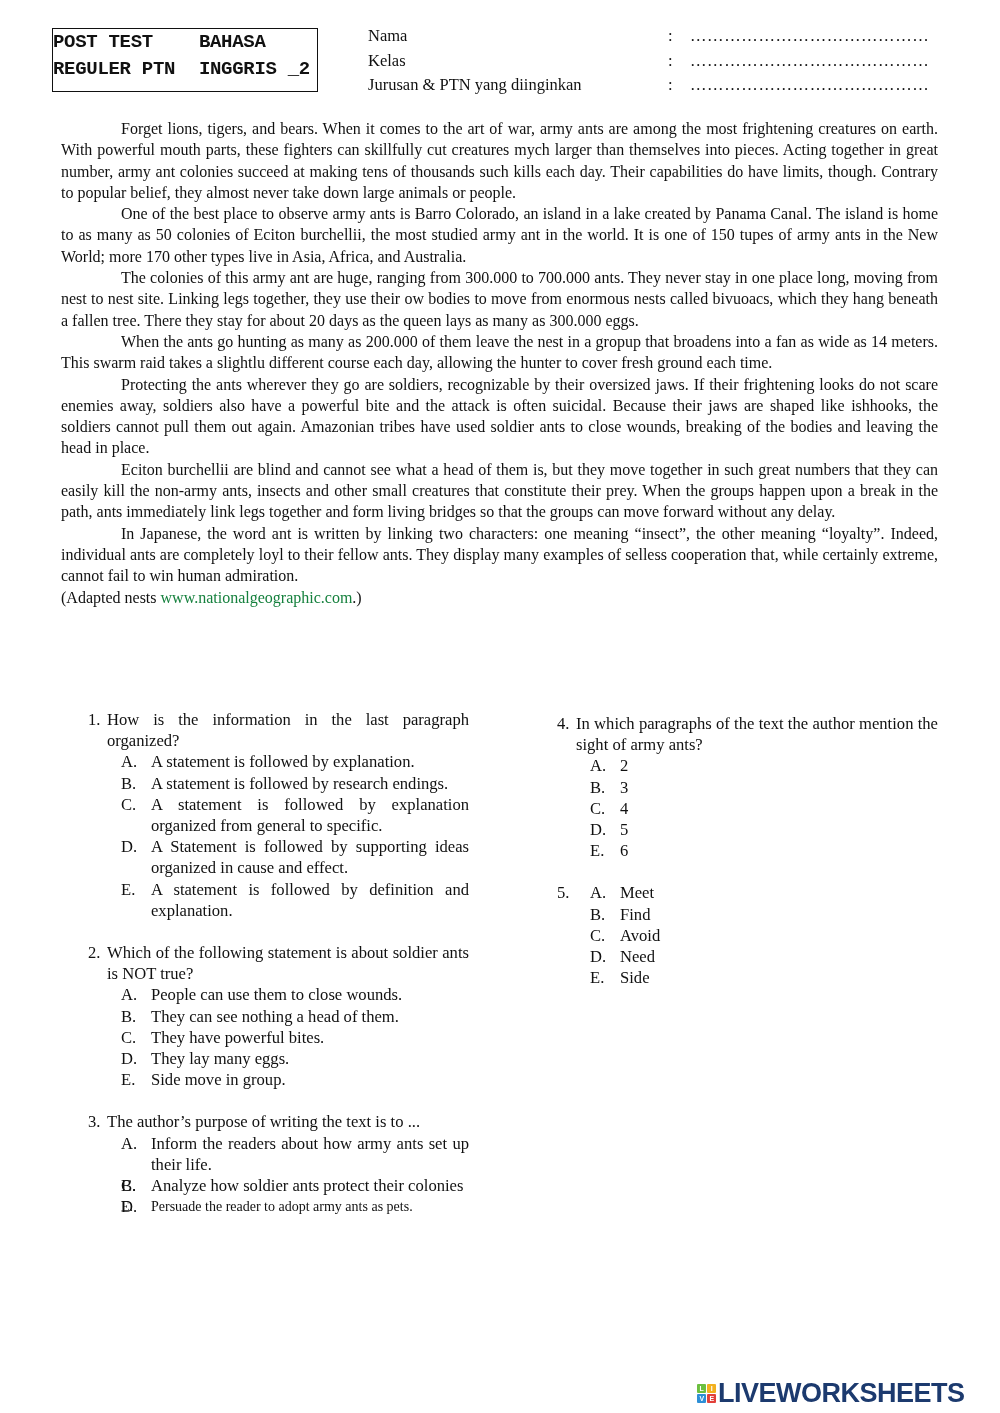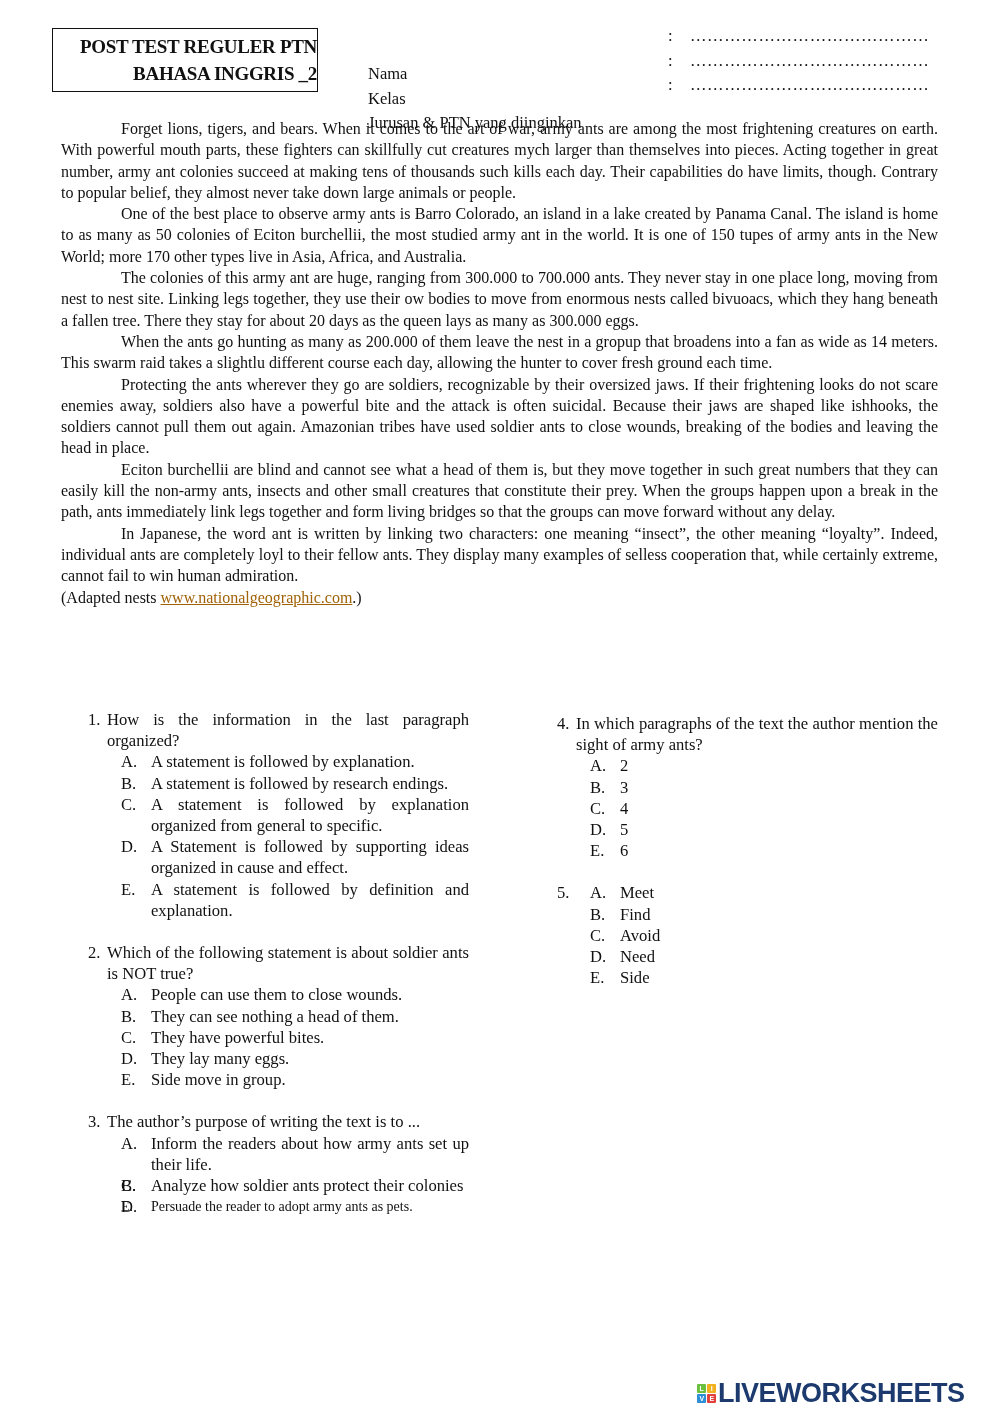--- a/index.html
+++ b/index.html
@@ -3,37 +3,37 @@
 <meta charset="utf-8">
 <style>
   html, body { margin: 0; padding: 0; background: #ffffff; }
   body {
     width: 1000px; height: 1413px; position: relative; overflow: hidden;
     font-family: "Liberation Serif", serif; color: #111;
   }
   .title-box {
     position: absolute; left: 52px; top: 28px; width: 266px; height: 64px;
     border: 1.5px solid #111; box-sizing: border-box;
-    display: flex; flex-direction: column; align-items: flex-end; justify-content: center;
-    font-family: Liberation Serif, serif; font-weight: bold; font-size: 19px; line-height: 27px;
+    display: flex; flex-direction: row; align-items: flex-start; justify-content: center;
+    font-family: Liberation Mono, monospace; font-weight: bold; font-size: 19px; line-height: 27px;
     letter-spacing: -0.3px;
   }
   .identity { position: absolute; left: 368px; top: 24px; width: 590px; font-size: 16.5px; }
   .id-row { position: relative; height: 24.5px; line-height: 24px; }
-  .id-label { position: absolute; left: 0; margin-top: 38px; }
+  .id-label { position: absolute; left: 0; }
   .id-colon { position: absolute; left: 300px; }
   .id-dots { position: absolute; left: 322px; letter-spacing: 0.6px; }
 
   .passage {
     position: absolute; left: 61px; top: 118px; width: 877px;
     font-size: 16px; line-height: 21.3px; text-align: justify;
   }
   .passage p { margin: 0; text-indent: 60px; }
   .passage .source { text-indent: 0; }
-  .passage a { color: #a16207; text-decoration: underline; }
+  .passage a { color: #15803d; }
 
   .col { position: absolute; font-size: 16.6px; line-height: 21.2px; }
   .col-left { left: 88px; top: 709px; width: 381px; }
   .col-right { left: 557px; top: 713px; width: 381px; }
   .q { position: relative; margin-bottom: 21px; }
   .q-num { position: absolute; left: 0; top: 0; }
   .q-text { margin-left: 19px; text-align: justify; }
   .opts { margin-left: 33px; }
   .opt { position: relative; padding-left: 30px; text-align: justify; }
   .opt-letter { position: absolute; left: 0; top: 0; }

